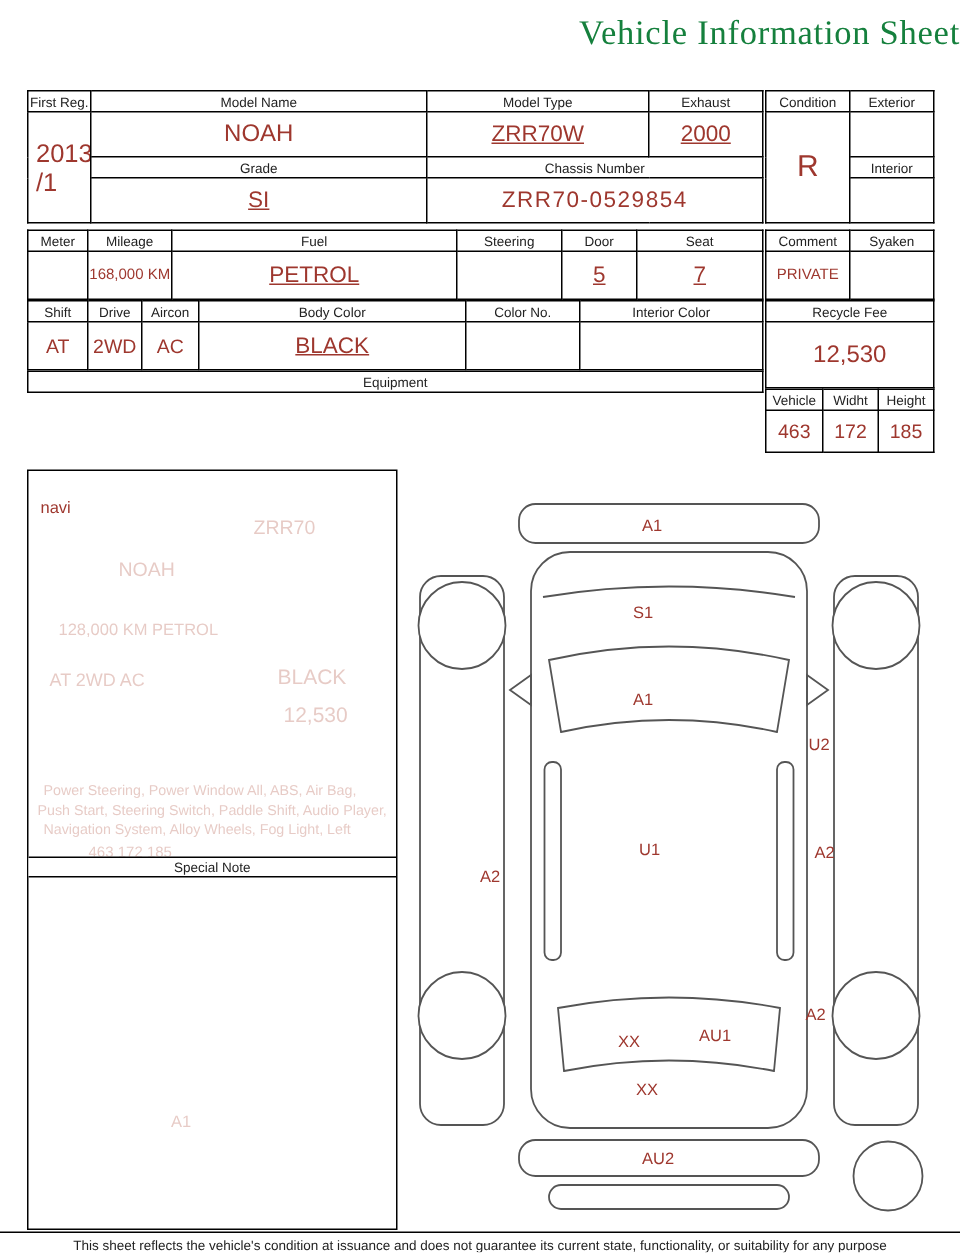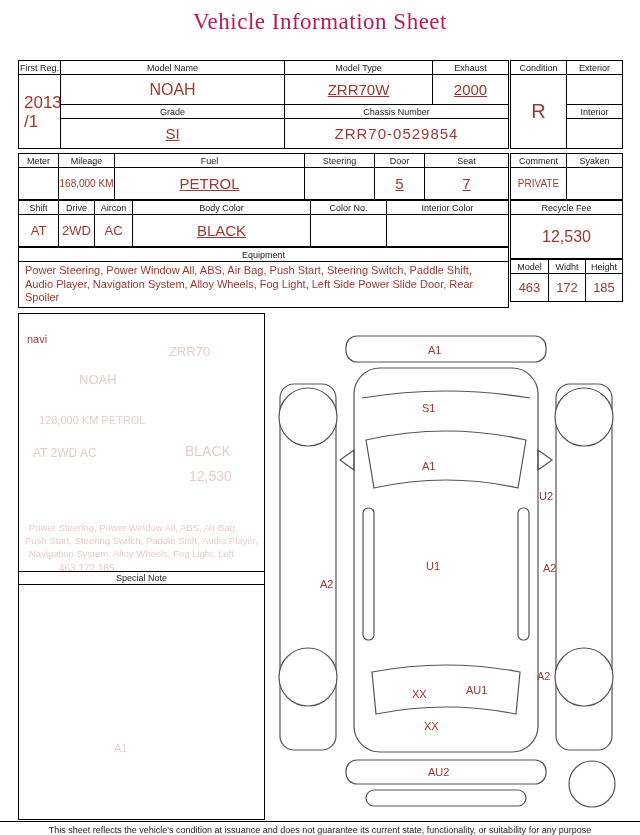--- a/index.html
+++ b/index.html
@@ -1,21 +1,21 @@
 <!DOCTYPE html>
 <html><head>
 <meta charset="utf-8">
 <style>
   * { box-sizing: border-box; margin: 0; padding: 0; }
   html,body { background:#ffffff; }
   body { font-family:"Liberation Sans", sans-serif; }
   .sheet { position:relative; width:640px; height:835px; background:#fff; overflow:hidden; }
 
-  .title { position:absolute; top:9px; left:0; width:100%; text-align:center;
-           font-family:"Liberation Serif", serif; font-size:23px; color:#be185d; letter-spacing:.5px; }
+  .title { position:absolute; top:9px; left:0; width:100%; text-align:right;
+           font-family:"Liberation Serif", serif; font-size:23px; color:#15803d; letter-spacing:.5px; }
 
   table { border-collapse:collapse; position:absolute; table-layout:fixed; background:#fff; }
   th,td { border:1px solid #000; overflow:hidden; }
   th { font-size:9px; font-weight:normal; color:#222; text-align:center; padding:1px 0; }
   td { text-align:center; color:#9e372e; font-size:13px; }
 
   #tblA  { left:18px;  top:60px;  width:490px; }
   #tblB  { left:510px; top:60px;  width:112px; }
   #tblC1 { left:18px;  top:153px; width:490px; }
   #tblC2 { left:18px;  top:200px; width:490px; }
@@ -182,23 +182,20 @@
     </table>
 
   <table id="tblC3">
     <colgroup>
         <col style="width:490px">
       </colgroup>
     <tbody>
         <tr class="h14">
       <th>Equipment</th>
     </tr>
-    <tr class="h42">
-      <td class="equipCell">Power Steering, Power Window All, ABS, Air Bag, Push Start, Steering Switch, Paddle Shift, Audio Player, Navigation System, Alloy Wheels, Fog Light, Left Side Power Slide Door, Rear Spoiler</td>
-    </tr>
   </tbody>
     </table>
 
   <table id="tblD1">
     <colgroup>
         <col style="width:56px">
         <col style="width:56px">
       </colgroup>
     <tbody>
         <tr class="h14">
@@ -227,21 +224,21 @@
     </table>
 
   <table id="tblD3">
     <colgroup>
         <col style="width:38px">
         <col style="width:37px">
         <col style="width:37px">
       </colgroup>
     <tbody>
         <tr class="h14">
-      <th>Model</th>
+      <th>Vehicle</th>
       <th>Widht</th>
       <th>Height</th>
     </tr>
     <tr class="h28">
       <td>463</td>
       <td>172</td>
       <td>185</td>
     </tr>
   </tbody>
     </table>

